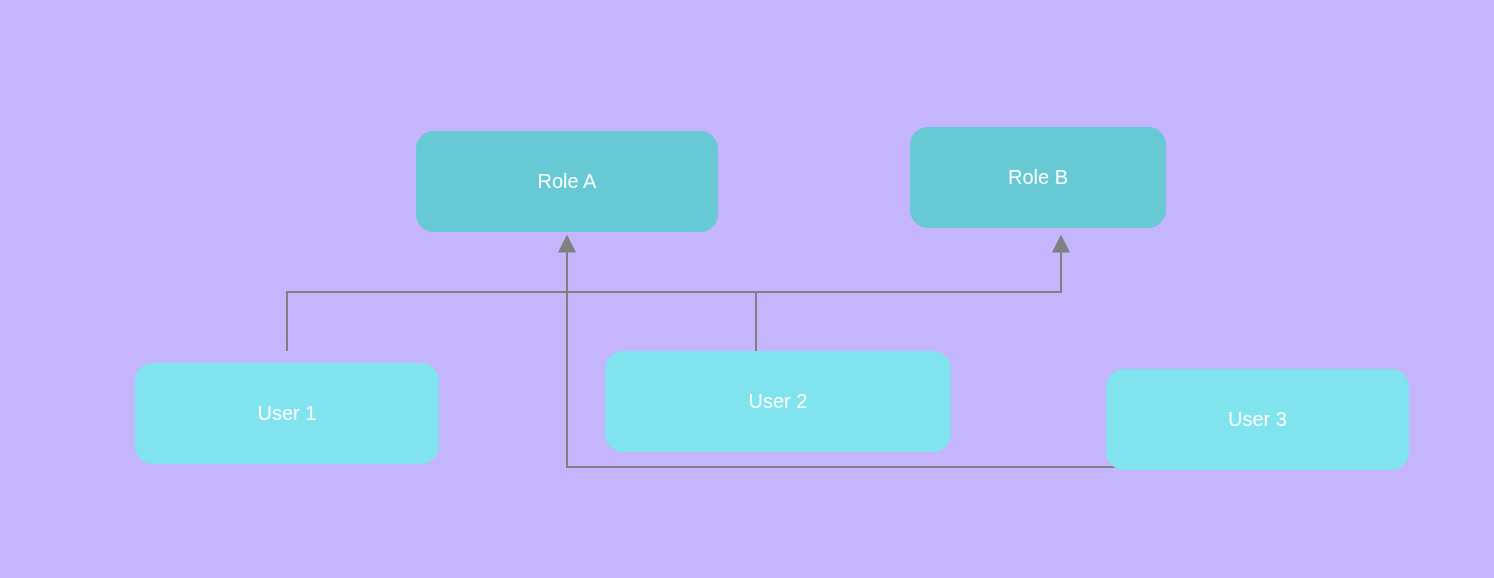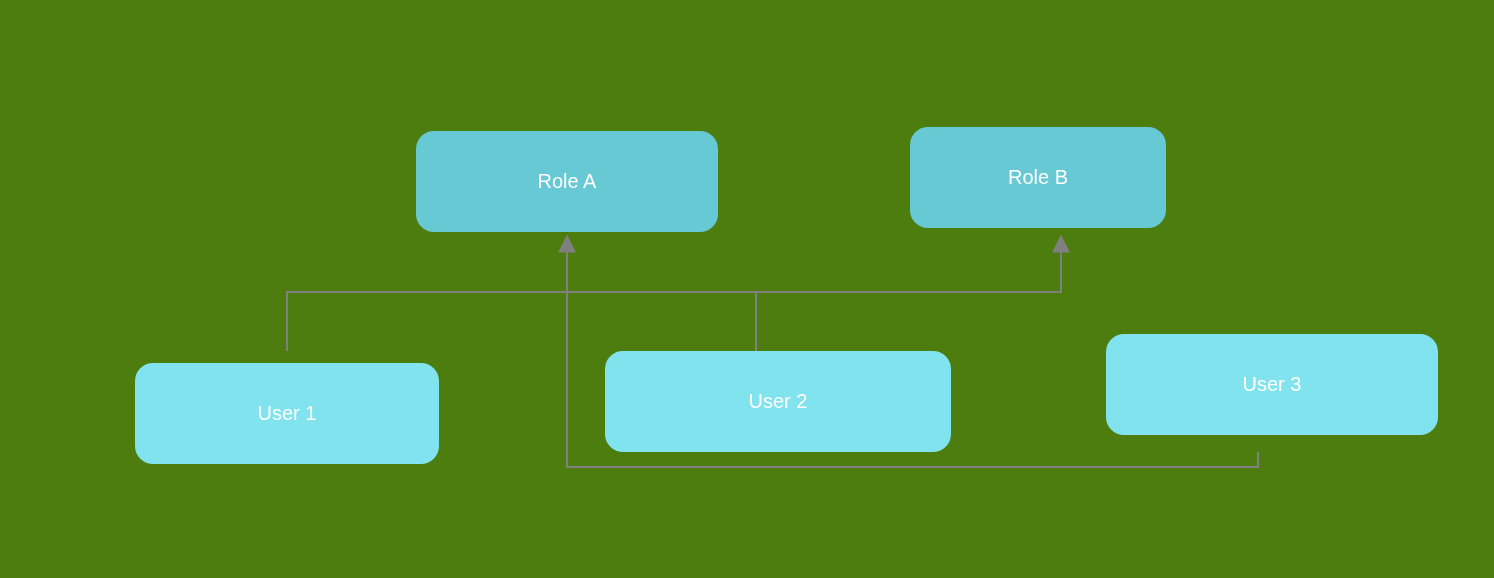--- a/index.html
+++ b/index.html
@@ -5,21 +5,21 @@
   html, body {
     margin: 0;
     padding: 0;
     background: #ffffff;
     font-family: "Liberation Sans", "DejaVu Sans", sans-serif;
   }
   .canvas {
     position: relative;
     width: 1494px;
     height: 578px;
-    background: #4d7c0f;
+    background: #c4b5fd;
     overflow: hidden;
   }
   .connector-layer {
     position: absolute;
     left: 0;
     top: 0;
     width: 1494px;
     height: 578px;
   }
   .edge {
@@ -39,21 +39,21 @@
     cursor: default;
     text-align: center;
   }
   .node.role { background: #66C9D4; }
   .node.user { background: #80E3ED; }
 
   .node-role-a { left: 416px; top: 131px; width: 302px; height: 101px; }
   .node-role-b { left: 910px; top: 127px; width: 256px; height: 101px; }
   .node-user-1 { left: 135px; top: 351px; width: 304px; height: 101px; margin-top: 12px; }
   .node-user-2 { left: 605px; top: 351px; width: 346px; height: 101px; }
-  .node-user-3 { left: 1106px; top: 334px; width: 332px; height: 101px; }
+  .node-user-3 { left: 1106px; top: 369px; width: 303px; height: 101px; }
 </style>
 </head>
 <body>
 
 <div class="canvas">
 
   <svg class="connector-layer" viewBox="0 0 1494 578" xmlns="http://www.w3.org/2000/svg">
     <defs>
       <marker id="arrowhead" viewBox="0 0 10 10" refX="7" refY="5" markerWidth="9" markerHeight="9" orient="auto">
         <path d="M 0 0 L 10 5 L 0 10 Z" fill="#808080"></path>

